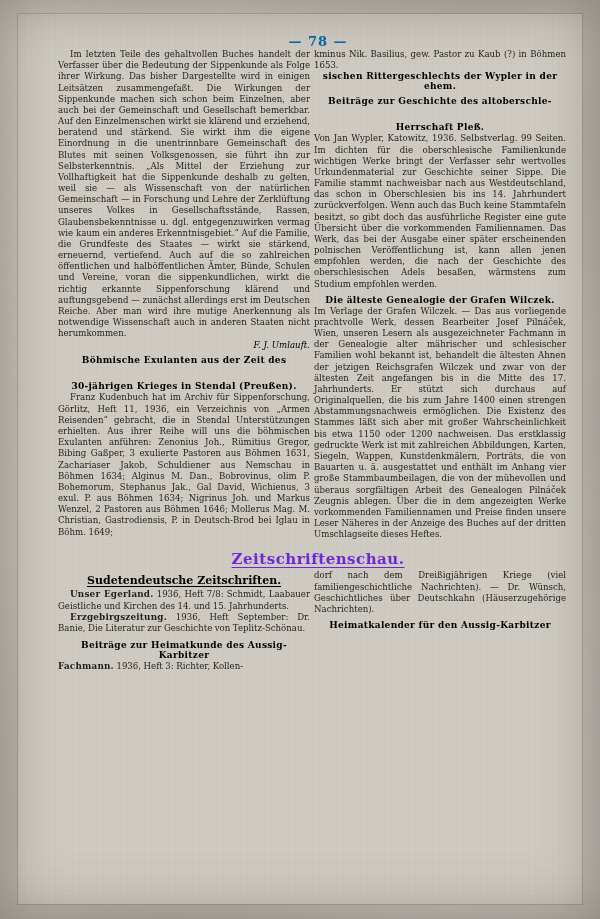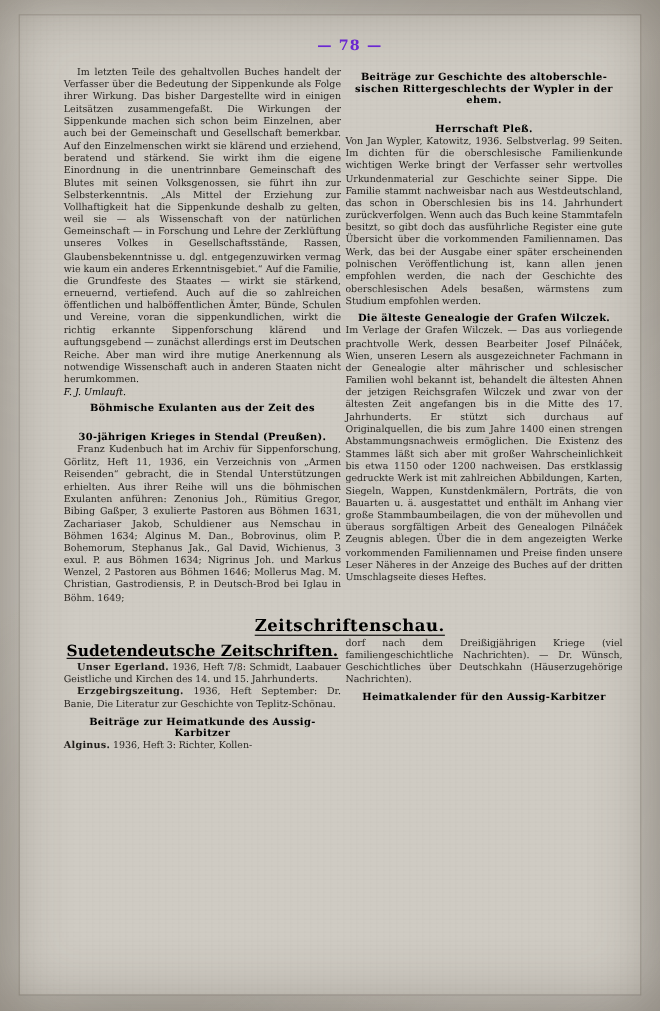--- a/index.html
+++ b/index.html
@@ -44,22 +44,21 @@
     position: absolute;
     left: 32px;
     top: 20px;
     width: 536px;
   }
   .folio {
     text-align: center;
     font-family: "DejaVu Serif", serif;
     font-size: 13px;
     letter-spacing: 1px;
-    color: #6d28d9;
-    margin-bottom: 12px;
+    color: #0369a1;
     font-weight: bold;
   }
   .cols {
     display: flex;
     gap: 4px;
     width: 520px;
     margin: 0 auto;
   }
   .col {
     width: 252px;
@@ -75,47 +74,47 @@
     word-spacing: -0.2px;
   }
   p.t.noind { text-indent: 0; }
   .hdg {
     font-weight: bold;
     font-size: 8.8px;
     letter-spacing: 0.2px;
   }
   .sig {
     display: block;
-    text-align: left;
+    text-align: right;
     font-size: 8.6px;
     margin-top: 1px;
     font-style: italic;
   }
   .ctr-hd {
     display: block;
     text-align: center;
     font-weight: bold;
     font-size: 9px;
     margin: 5px 0 1px 0;
     letter-spacing: .3px;
   }
   .section-title {
     text-align: center;
     font-weight: bold;
     font-size: 15px;
     letter-spacing: .5px;
     margin: 10px 0 2px 0;
-    color: #000000;
+    color: #6d28d9;
     text-decoration: underline;
     text-underline-offset: 3px;
   }
   .subsec {
     text-align: center;
     font-weight: bold;
-    font-size: 14px;
+    font-size: 11px;
     margin: 4px 0 2px 0;
     text-decoration: underline;
     text-underline-offset: 2px;
   }
   .blk { margin-top: 3px; }
   
   .speckle {
     position: absolute;
     inset: 0;
     pointer-events: none;
@@ -144,40 +143,41 @@
 
         <div class="col">
           <p class="t">Im letzten Teile des gehaltvollen Buches handelt der Verfasser über die Bedeutung der Sippenkunde als Folge ihrer Wirkung. Das bisher Dargestellte wird in einigen Leitsätzen zusammengefaßt. Die Wirkungen der Sippenkunde machen sich schon beim Einzelnen, aber auch bei der Gemeinschaft und Gesellschaft bemerkbar. Auf den Einzelmenschen wirkt sie klärend und erziehend, beratend und stärkend. Sie wirkt ihm die eigene Einordnung in die unentrinnbare Gemeinschaft des Blutes mit seinen Volksgenossen, sie führt ihn zur Selbsterkenntnis. „Als Mittel der Erziehung zur Vollhaftigkeit hat die Sippenkunde deshalb zu gelten, weil sie — als Wissenschaft von der natürlichen Gemeinschaft — in Forschung und Lehre der Zerklüftung unseres Volkes in Gesellschaftsstände, Rassen, Glaubensbekenntnisse u. dgl. entgegenzuwirken vermag wie kaum ein anderes Erkenntnisgebiet.“ Auf die Familie, die Grundfeste des Staates — wirkt sie stärkend, erneuernd, vertiefend. Auch auf die so zahlreichen öffentlichen und halböffentlichen Ämter, Bünde, Schulen und Vereine, voran die sippenkundlichen, wirkt die richtig erkannte Sippenforschung klärend und auftungsgebend — zunächst allerdings erst im Deutschen Reiche. Aber man wird ihre mutige Anerkennung als notwendige Wissenschaft auch in anderen Staaten nicht herumkommen.</p>
           <span class="sig">F. J. Umlauft.</span>
           <span class="ctr-hd">Böhmische Exulanten aus der Zeit des</span>
           <span class="ctr-hd" style="margin-top:16px">30-jährigen Krieges in Stendal (Preußen).</span>
           <p class="t blk">Franz Kudenbuch hat im Archiv für Sippenforschung, Görlitz, Heft 11, 1936, ein Verzeichnis von „Armen Reisenden“ gebracht, die in Stendal Unterstützungen erhielten. Aus ihrer Reihe will uns die böhmischen Exulanten anführen: Zenonius Joh., Rümitius Gregor, Bibing Gaßper, 3 exulierte Pastoren aus Böhmen 1631, Zachariaser Jakob, Schuldiener aus Nemschau in Böhmen 1634; Alginus M. Dan., Bobrovinus, olim P. Bohemorum, Stephanus Jak., Gal David, Wichienus, 3 exul. P. aus Böhmen 1634; Nigrinus Joh. und Markus Wenzel, 2 Pastoren aus Böhmen 1646; Mollerus Mag. M. Christian, Gastrodiensis, P. in Deutsch-Brod bei Iglau in Böhm. 1649;</p>
         </div>
 
         <div class="col">
+          <p class="t noind">kminus Nik. Basilius, gew. Pastor zu Kaub (?) in Böhmen 1653.</p>
+          <span class="ctr-hd" style="margin-top:0">sischen Rittergeschlechts der Wypler in der ehem.</span>
           <span class="ctr-hd">Beiträge zur Geschichte des altoberschle-</span>
-          <span class="ctr-hd" style="margin-top:0">sischen Rittergeschlechts der Wypler in der ehem.</span>
           <span class="ctr-hd" style="margin-top:16px">Herrschaft Pleß.</span>
           <p class="t noind">Von Jan Wypler, Katowitz, 1936. Selbstverlag. 99 Seiten. Im dichten für die oberschlesische Familienkunde wichtigen Werke bringt der Verfasser sehr wertvolles Urkundenmaterial zur Geschichte seiner Sippe. Die Familie stammt nachweisbar nach aus Westdeutschland, das schon in Oberschlesien bis ins 14. Jahrhundert zurückverfolgen. Wenn auch das Buch keine Stammtafeln besitzt, so gibt doch das ausführliche Register eine gute Übersicht über die vorkommenden Familiennamen. Das Werk, das bei der Ausgabe einer später erscheinenden polnischen Veröffentlichung ist, kann allen jenen empfohlen werden, die nach der Geschichte des oberschlesischen Adels besaßen, wärmstens zum Studium empfohlen werden.</p>
           <span class="ctr-hd">Die älteste Genealogie der Grafen Wilczek.</span>
           <p class="t noind">Im Verlage der Grafen Wilczek. — Das aus vorliegende prachtvolle Werk, dessen Bearbeiter Josef Pilnáček, Wien, unseren Lesern als ausgezeichneter Fachmann in der Genealogie alter mährischer und schlesischer Familien wohl bekannt ist, behandelt die ältesten Ahnen der jetzigen Reichsgrafen Wilczek und zwar von der ältesten Zeit angefangen bis in die Mitte des 17. Jahrhunderts. Er stützt sich durchaus auf Originalquellen, die bis zum Jahre 1400 einen strengen Abstammungsnachweis ermöglichen. Die Existenz des Stammes läßt sich aber mit großer Wahrscheinlichkeit bis etwa 1150 oder 1200 nachweisen. Das erstklassig gedruckte Werk ist mit zahlreichen Abbildungen, Karten, Siegeln, Wappen, Kunstdenkmälern, Porträts, die von Bauarten u. ä. ausgestattet und enthält im Anhang vier große Stammbaumbeilagen, die von der mühevollen und überaus sorgfältigen Arbeit des Genealogen Pilnáček Zeugnis ablegen. Über die in dem angezeigten Werke vorkommenden Familiennamen und Preise finden unsere Leser Näheres in der Anzeige des Buches auf der dritten Umschlagseite dieses Heftes.</p>
         </div>
 
       </div>
 
       <div class="section-title">Zeitschriftenschau.</div>
 
       <div class="cols">
 
         <div class="col">
           <div class="subsec">Sudetendeutsche Zeitschriften.</div>
           <p class="t"><span class="hdg">Unser Egerland.</span> <span>1936, Heft 7/8: Schmidt, Laabauer Geistliche und Kirchen des 14. und 15. Jahrhunderts.</span></p>
           <p class="t"><span class="hdg">Erzgebirgszeitung.</span> <span>1936, Heft September: Dr. Banie, Die Literatur zur Geschichte von Teplitz-Schönau.</span></p>
           <span class="ctr-hd">Beiträge zur Heimatkunde des Aussig-Karbitzer</span>
-          <p class="t noind"><span class="hdg">Alginus.</span> <span>1936, Heft 3: Richter, Kollen-</span></p>
+          <p class="t noind"><span class="hdg">Fachmann.</span> <span>1936, Heft 3: Richter, Kollen-</span></p>
         </div>
 
         <div class="col">
           <p class="t noind">dorf nach dem Dreißigjährigen Kriege (viel familiengeschichtliche Nachrichten). — Dr. Wünsch, Geschichtliches über Deutschkahn (Häuserzugehörige Nachrichten).</p>
           <span class="ctr-hd">Heimatkalender für den Aussig-Karbitzer</span>
         </div>
 
       </div>
 
     </div>

